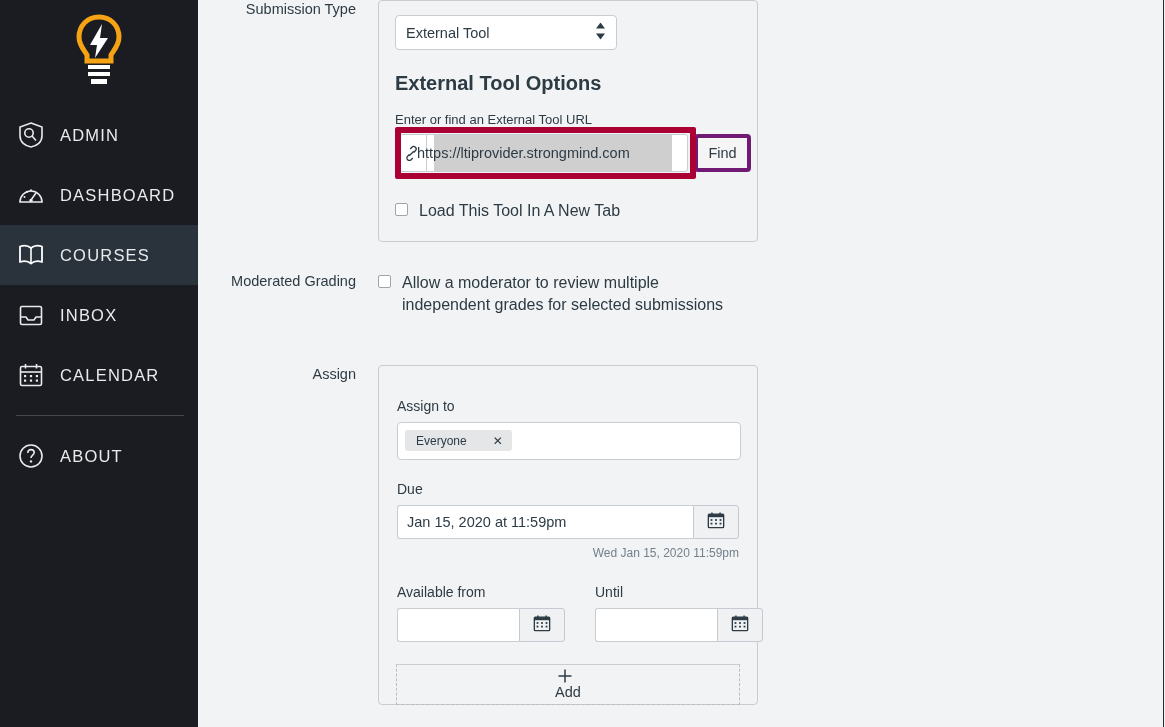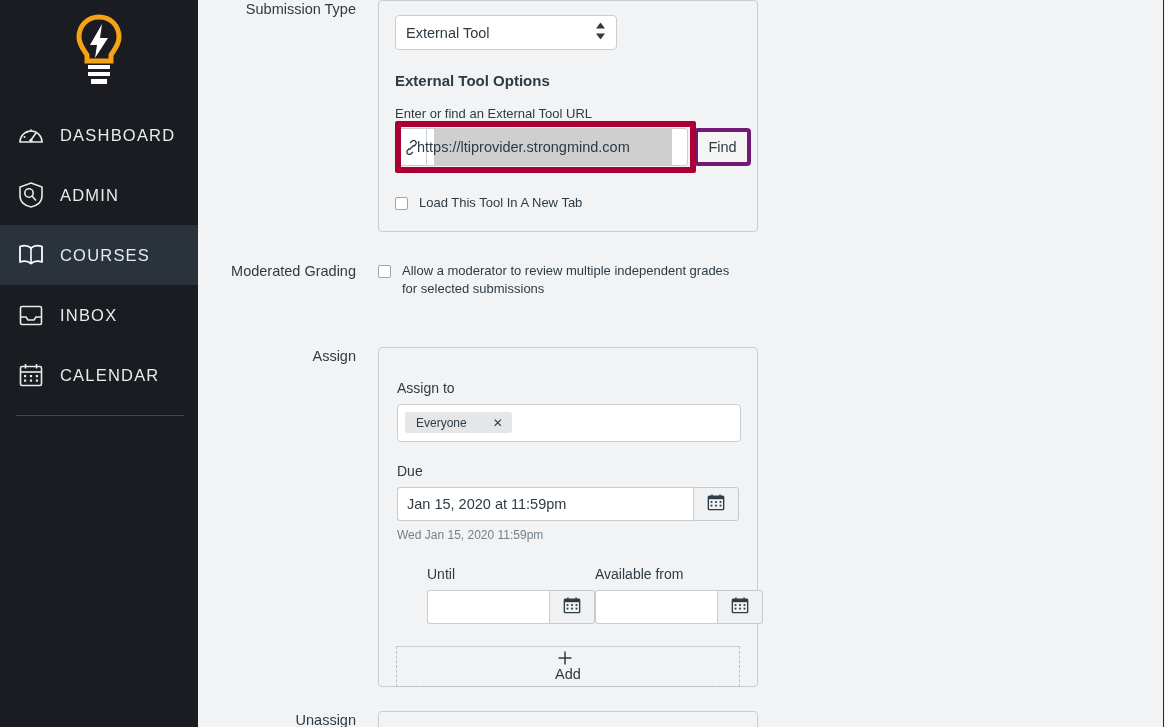--- a/index.html
+++ b/index.html
@@ -78,21 +78,21 @@
     font-family:"Liberation Sans", sans-serif;
     font-size:14.5px; color:#2D3B45;
     padding:0 10px;
   }
   .select-wrap { position:relative; display:inline-block; }
   .select-arrows {
     position:absolute; right:12px; top:50%; transform:translateY(-50%);
     pointer-events:none;
   }
   .ext-title {
-    font-size:15px; font-weight:bold; color:#2D3B45;
+    font-size:20px; font-weight:bold; color:#2D3B45;
     margin:22px 0 0 0;
   }
   .ext-sub {
     font-size:13px; color:#2D3B45; margin:17px 0 7px 0;
   }
 
   
   #url-group {
     position:relative; display:flex; align-items:stretch;
     width:356px; height:38px;
@@ -144,21 +144,21 @@
     cursor:pointer;
   }
 
   .cb-row { display:flex; align-items:flex-start; }
   .cbox {
     -webkit-appearance:none; appearance:none;
     width:13px; height:13px; flex:0 0 13px;
     border:1px solid #9EA6AD; border-radius:2px;
     background:#FFFFFF; margin:0; cursor:pointer;
   }
-  .cb-label { font-size:13px; color:#2D3B45; margin-left:11px; line-height:1.33; }
+  .cb-label { font-size:16px; color:#2D3B45; margin-left:11px; line-height:1.33; }
 
   
   #moderated-row { padding-top:30px; }
   #moderated-row .row-label { padding-top:0; }
   #moderated-text { width:370px; }
 
   
   #assign-row { padding-top:50px; }
   #assign-panel { width:380px; padding:32px 18px 0 18px; }
   .fld-label { font-size:14px; color:#2D3B45; margin-bottom:8px; }
@@ -186,21 +186,21 @@
     font-size:14.5px; color:#2D3B45;
     padding:0 9px; outline:none;
   }
   .cal-btn {
     width:46px; height:34px;
     border:1px solid #C3CAD2; border-radius:0 3px 3px 0;
     background:#F0F1F2;
     display:flex; align-items:center; justify-content:center;
     cursor:pointer;
   }
-  .date-hint { font-size:12px; color:#73818C; margin-top:7px; }
+  .date-hint { font-size:12px; color:#73818C; margin-top:7px;text-align:right; }
 
   #avail-wrap { display:flex; margin-top:24px; padding-bottom:22px; }
   #add-row {
     border-top:1px solid #C7CDD1;
     border-left:1px dashed #B8BEC4;
     border-right:1px dashed #B8BEC4;
     border-bottom:1px dashed #B8BEC4;
     margin:0 -1px -1px -1px;
     height:41px;
     display:flex; align-items:center; justify-content:center;
@@ -225,40 +225,40 @@
         <rect x="13" y="51" width="22" height="4" fill="#FFFFFF"></rect>
         <rect x="13" y="58" width="22" height="4" fill="#FFFFFF"></rect>
         <rect x="16" y="65" width="16" height="5" fill="#FFFFFF"></rect>
       </svg>
     </span>
   </div>
 
   <div class="nav-item">
     <span class="nav-ico">
       <svg width="28" height="28" viewBox="0 0 28 28">
+        <path d="M14 2 L25 6 V15 C25 21 20 25 14 26 C8 25 3 21 3 15 V6 Z" fill="none" stroke="#E8EAEC" stroke-width="1.6"></path>
+        <circle cx="12" cy="12" r="4.2" fill="none" stroke="#E8EAEC" stroke-width="1.6"></circle>
+        <line x1="14.8" y1="14.8" x2="19" y2="19.5" stroke="#E8EAEC" stroke-width="1.6"></line>
+      </svg>
+    </span>
+    <span class="nav-label">ADMIN</span>
+  </div>
+
+  <div class="nav-item">
+    <span class="nav-ico">
+      <svg width="28" height="28" viewBox="0 0 28 28">
         <path d="M3 21 A11 11 0 0 1 25 21 Z" fill="none" stroke="#E8EAEC" stroke-width="1.6"></path>
         <line x1="14" y1="19" x2="19" y2="12" stroke="#E8EAEC" stroke-width="1.6"></line>
         <circle cx="14" cy="19.5" r="1.7" fill="#E8EAEC"></circle>
         <circle cx="7.5" cy="16" r="1" fill="#E8EAEC"></circle>
         <circle cx="10" cy="11" r="1" fill="#E8EAEC"></circle>
         <circle cx="14" cy="9.2" r="1" fill="#E8EAEC"></circle>
       </svg>
     </span>
     <span class="nav-label">DASHBOARD</span>
-  </div>
-
-  <div class="nav-item">
-    <span class="nav-ico">
-      <svg width="28" height="28" viewBox="0 0 28 28">
-        <path d="M14 2 L25 6 V15 C25 21 20 25 14 26 C8 25 3 21 3 15 V6 Z" fill="none" stroke="#E8EAEC" stroke-width="1.6"></path>
-        <circle cx="12" cy="12" r="4.2" fill="none" stroke="#E8EAEC" stroke-width="1.6"></circle>
-        <line x1="14.8" y1="14.8" x2="19" y2="19.5" stroke="#E8EAEC" stroke-width="1.6"></line>
-      </svg>
-    </span>
-    <span class="nav-label">ADMIN</span>
   </div>
 
   <div class="nav-item active">
     <span class="nav-ico">
       <svg width="28" height="28" viewBox="0 0 28 28">
         <path d="M14 7 C11 4.5 6 4.5 3 5.5 V21 C6 20 11 20 14 22.5 C17 20 22 20 25 21 V5.5 C22 4.5 17 4.5 14 7 Z" fill="none" stroke="#FFFFFF" stroke-width="1.8" stroke-linejoin="round"></path>
         <line x1="14" y1="7" x2="14" y2="22.5" stroke="#FFFFFF" stroke-width="1.6"></line>
       </svg>
     </span>
     <span class="nav-label">COURSES</span>
@@ -289,20 +289,30 @@
             <rect x="12.9" y="18.5" width="2.2" height="2.2"></rect>
           <rect x="18.8" y="18.5" width="2.2" height="2.2"></rect>
         </g>
       </svg>
     </span>
     <span class="nav-label">CALENDAR</span>
   </div>
 
   <div class="nav-sep"></div>
 
+  <div class="nav-item">
+    <span class="nav-ico">
+      <svg width="28" height="28" viewBox="0 0 28 28">
+        <circle cx="14" cy="14" r="11" fill="none" stroke="#E8EAEC" stroke-width="1.6"></circle>
+        <path d="M10.8 11 C10.8 8.6 12.3 7.6 14 7.6 C15.9 7.6 17.2 8.8 17.2 10.6 C17.2 13.2 14 13.2 14 16" fill="none" stroke="#E8EAEC" stroke-width="1.6"></path>
+        <circle cx="14" cy="19.4" r="1.2" fill="#E8EAEC"></circle>
+      </svg>
+    </span>
+    <span class="nav-label">ABOUT</span>
+  </div>
 </div>
 
 <div id="collapse-tab">
   <span>
     <svg width="14" height="20" viewBox="0 0 14 20">
       <polyline points="10,3 3.5,10 10,17" fill="none" stroke="#FFFFFF" stroke-width="1.8"></polyline>
     </svg>
   </span>
 </div>
 
@@ -394,20 +404,45 @@
                   <rect x="9" y="13" width="2" height="2"></rect>
                   <rect x="14" y="13" width="2" height="2"></rect>
               </g>
             </svg>
           </span>
         </div>
       </div>
       <div class="date-hint">Wed Jan 15, 2020 11:59pm</div>
 
       <div id="avail-wrap">
+        <div>
+          <div class="fld-label">Available from</div>
+          <div class="date-line">
+            <input class="date-input" style="width: 122px;" type="text" value="">
+            <div class="cal-btn">
+              <span>
+                <svg width="18" height="18" viewBox="0 0 20 20">
+                  <rect x="1.5" y="3.5" width="17" height="15" rx="1" fill="none" stroke="#2D3B45" stroke-width="1.5"></rect>
+                  <rect x="1.5" y="3.5" width="17" height="3.4" fill="#2D3B45"></rect>
+                  <line x1="5.5" y1="1.6" x2="5.5" y2="5" stroke="#2D3B45" stroke-width="1.6"></line>
+                  <line x1="14.5" y1="1.6" x2="14.5" y2="5" stroke="#2D3B45" stroke-width="1.6"></line>
+                  <g fill="#2D3B45">
+                    <rect x="4" y="9" width="2" height="2"></rect>
+                      <rect x="9" y="9" width="2" height="2"></rect>
+                      <rect x="14" y="9" width="2" height="2"></rect>
+                    <rect x="4" y="13" width="2" height="2"></rect>
+                      <rect x="9" y="13" width="2" height="2"></rect>
+                      <rect x="14" y="13" width="2" height="2"></rect>
+                  </g>
+                </svg>
+              </span>
+            </div>
+          </div>
+        </div>
+
         <div style="margin-left:30px;">
           <div class="fld-label">Until</div>
           <div class="date-line">
             <input class="date-input" style="width: 122px;" type="text" value="">
             <div class="cal-btn">
               <span>
                 <svg width="18" height="18" viewBox="0 0 20 20">
                   <rect x="1.5" y="3.5" width="17" height="15" rx="1" fill="none" stroke="#2D3B45" stroke-width="1.5"></rect>
                   <rect x="1.5" y="3.5" width="17" height="3.4" fill="#2D3B45"></rect>
                   <line x1="5.5" y1="1.6" x2="5.5" y2="5" stroke="#2D3B45" stroke-width="1.6"></line>
@@ -418,45 +453,20 @@
                       <rect x="14" y="9" width="2" height="2"></rect>
                     <rect x="4" y="13" width="2" height="2"></rect>
                       <rect x="9" y="13" width="2" height="2"></rect>
                       <rect x="14" y="13" width="2" height="2"></rect>
                   </g>
                 </svg>
               </span>
             </div>
           </div>
         </div>
-
-        <div>
-          <div class="fld-label">Available from</div>
-          <div class="date-line">
-            <input class="date-input" style="width: 122px;" type="text" value="">
-            <div class="cal-btn">
-              <span>
-                <svg width="18" height="18" viewBox="0 0 20 20">
-                  <rect x="1.5" y="3.5" width="17" height="15" rx="1" fill="none" stroke="#2D3B45" stroke-width="1.5"></rect>
-                  <rect x="1.5" y="3.5" width="17" height="3.4" fill="#2D3B45"></rect>
-                  <line x1="5.5" y1="1.6" x2="5.5" y2="5" stroke="#2D3B45" stroke-width="1.6"></line>
-                  <line x1="14.5" y1="1.6" x2="14.5" y2="5" stroke="#2D3B45" stroke-width="1.6"></line>
-                  <g fill="#2D3B45">
-                    <rect x="4" y="9" width="2" height="2"></rect>
-                      <rect x="9" y="9" width="2" height="2"></rect>
-                      <rect x="14" y="9" width="2" height="2"></rect>
-                    <rect x="4" y="13" width="2" height="2"></rect>
-                      <rect x="9" y="13" width="2" height="2"></rect>
-                      <rect x="14" y="13" width="2" height="2"></rect>
-                  </g>
-                </svg>
-              </span>
-            </div>
-          </div>
-        </div>
       </div>
 
       <div id="add-row">
         <span style="margin-right:7px; display:inline-flex;">
           <svg width="16" height="16" viewBox="0 0 16 16">
             <line x1="8" y1="1.5" x2="8" y2="14.5" stroke="#2D3B45" stroke-width="1.5"></line>
             <line x1="1.5" y1="8" x2="14.5" y2="8" stroke="#2D3B45" stroke-width="1.5"></line>
           </svg>
         </span>
         <span>Add</span>

